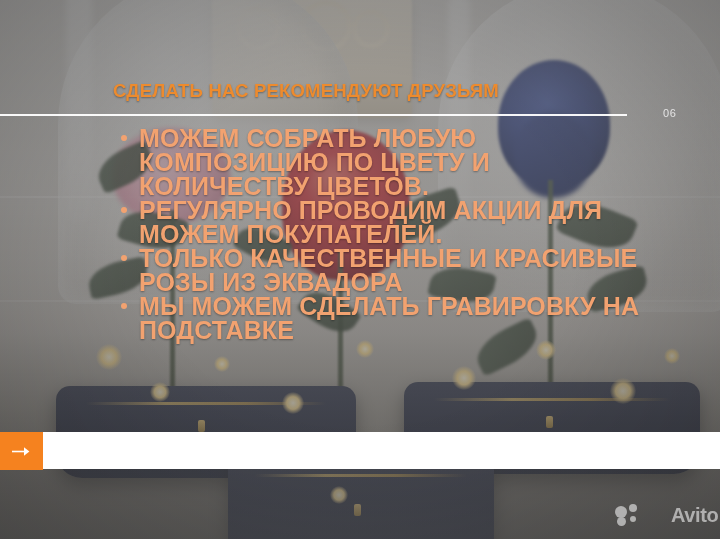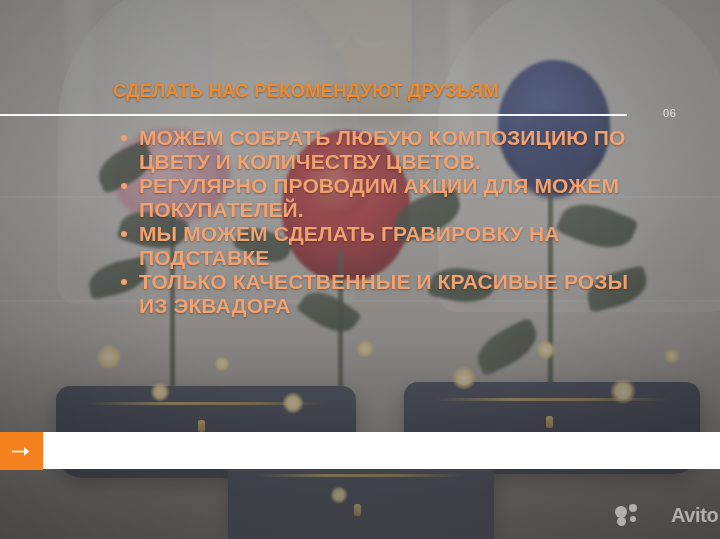--- a/index.html
+++ b/index.html
@@ -173,21 +173,21 @@
     position:absolute; left:663px; top:107px;
     font-size:11px; color:#e4e4e4; letter-spacing:.6px;
   }
 
   .bullets {
     position:absolute; left:116px; top:126px; width:528px;
     list-style:none;
   }
   .bullet {
     position:relative; padding-left:23px;
-    font-size:21px; font-weight:bold; line-height:24px;
+    font-size:25px; font-weight:bold; line-height:24px;
     color:#f2a270; letter-spacing:.1px;
     text-shadow:0 1px 2px rgba(0,0,0,.33);
     margin-bottom:0px;
   }
   .bullet::before {
     content:""; position:absolute; left:5px; top:9px;
     width:6px; height:6px; border-radius:50%; background:#f2a270;
   }
 
   
@@ -288,22 +288,22 @@
 
     <div class="title">СДЕЛАТЬ НАС РЕКОМЕНДУЮТ ДРУЗЬЯМ</div>
 
     <div class="rule"></div>
 
     <div class="page-num">06</div>
 
     <ul class="bullets">
       <li class="bullet">МОЖЕМ СОБРАТЬ ЛЮБУЮ КОМПОЗИЦИЮ ПО ЦВЕТУ И КОЛИЧЕСТВУ ЦВЕТОВ.</li>
       <li class="bullet">РЕГУЛЯРНО ПРОВОДИМ АКЦИИ ДЛЯ МОЖЕМ ПОКУПАТЕЛЕЙ.</li>
+      <li class="bullet">ТОЛЬКО КАЧЕСТВЕННЫЕ И КРАСИВЫЕ РОЗЫ ИЗ ЭКВАДОРА</li>
       <li class="bullet">МЫ МОЖЕМ СДЕЛАТЬ ГРАВИРОВКУ НА ПОДСТАВКЕ</li>
-      <li class="bullet">ТОЛЬКО КАЧЕСТВЕННЫЕ И КРАСИВЫЕ РОЗЫ ИЗ ЭКВАДОРА</li>
     </ul>
 
     <div class="bottom-bar"></div>
 
     <div class="arrow-btn">
       <svg class="arrow-glyph" viewBox="0 0 19 11" fill="none" xmlns="http://www.w3.org/2000/svg">
         <path d="M0 5.5 H15" stroke="#ffffff" stroke-width="1.6"></path>
         <path d="M12 1.2 L17.4 5.5 L12 9.8 Z" fill="#ffffff"></path>
       </svg>
     </div>

